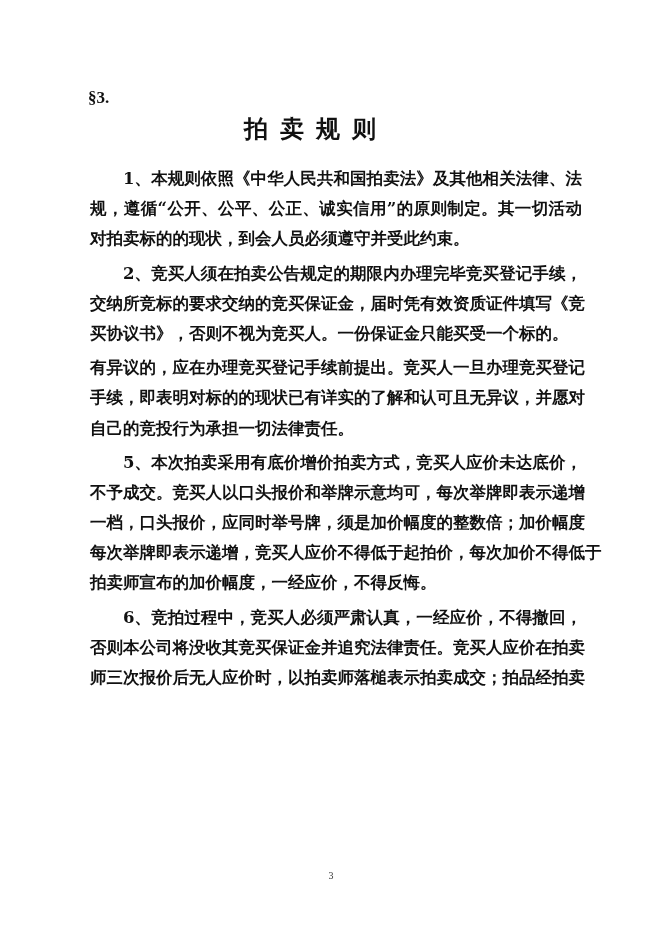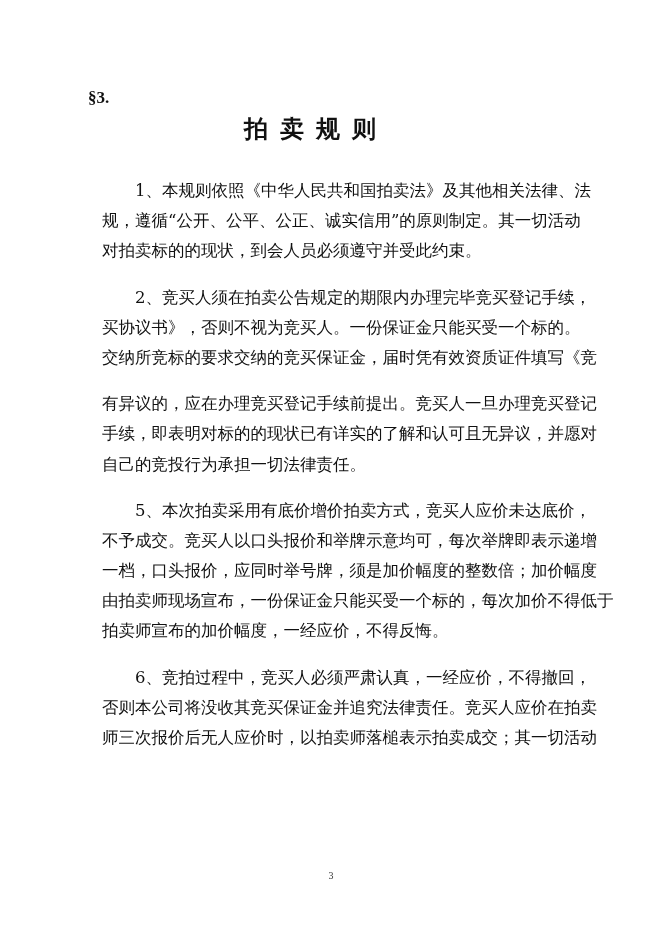--- a/index.html
+++ b/index.html
@@ -3,21 +3,21 @@
 <meta charset="utf-8">
 <style>
   html, body { margin: 0; padding: 0; background: #ffffff; }
   body { width: 662px; height: 936px; position: relative; overflow: hidden;
          font-family: "DejaVu Serif", "Liberation Serif", serif; color: #111; }
   .section-mark { position: absolute; left: 88px; top: 88px; font-size: 17px; font-weight: bold;
                   font-family: "Liberation Serif", "DejaVu Serif", serif; }
   .title { position: absolute; left: 0; width: 632px; top: 113px; text-align: center;
            font-size: 24px; font-weight: bold; letter-spacing: 12px; }
   .content { position: absolute; left: 86px; top: 160px; width: 500px; }
-  .para { margin: 16px; }
+  .para { margin: 4px; font-weight: bold; }
   .line { display: block; height: 30.2px; line-height: 30.2px; font-size: 16.5px;
           white-space: nowrap; text-align: justify; text-align-last: justify; }
   .line.last { text-align-last: left; }
   .line.first { padding-left: 33px; }
   .page-number { position: absolute; left: 0; width: 662px; top: 870px; text-align: center;
                  font-size: 10px; color: #333; font-family: "Liberation Serif", serif; }
 </style>
 </head>
 <body>
 
@@ -26,36 +26,36 @@
   <div class="title">拍卖规则</div>
 
   <div class="content">
     <div class="para">
       <span class="line first">1、本规则依照《中华人民共和国拍卖法》及其他相关法律、法</span>
       <span class="line">规，遵循“公开、公平、公正、诚实信用”的原则制定。其一切活动</span>
       <span class="line last">对拍卖标的的现状，到会人员必须遵守并受此约束。</span>
     </div>
     <div class="para">
       <span class="line first">2、竞买人须在拍卖公告规定的期限内办理完毕竞买登记手续，</span>
+      <span class="line">交纳所竞标的要求交纳的竞买保证金，届时凭有效资质证件填写《竞</span>
       <span class="line last">买协议书》，否则不视为竞买人。一份保证金只能买受一个标的。</span>
-      <span class="line">交纳所竞标的要求交纳的竞买保证金，届时凭有效资质证件填写《竞</span>
     </div>
     <div class="para">
       <span class="line">有异议的，应在办理竞买登记手续前提出。竞买人一旦办理竞买登记</span>
       <span class="line">手续，即表明对标的的现状已有详实的了解和认可且无异议，并愿对</span>
       <span class="line last">自己的竞投行为承担一切法律责任。</span>
     </div>
     <div class="para">
       <span class="line first">5、本次拍卖采用有底价增价拍卖方式，竞买人应价未达底价，</span>
       <span class="line">不予成交。竞买人以口头报价和举牌示意均可，每次举牌即表示递增</span>
       <span class="line">一档，口头报价，应同时举号牌，须是加价幅度的整数倍；加价幅度</span>
-      <span class="line">由拍卖师现场宣布，一份保证金只能买受一个标的，每次加价不得低于</span>
+      <span class="line">每次举牌即表示递增，竞买人应价不得低于起拍价，每次加价不得低于</span>
       <span class="line last">拍卖师宣布的加价幅度，一经应价，不得反悔。</span>
     </div>
     <div class="para">
       <span class="line first">6、竞拍过程中，竞买人必须严肃认真，一经应价，不得撤回，</span>
       <span class="line">否则本公司将没收其竞买保证金并追究法律责任。竞买人应价在拍卖</span>
-      <span class="line">师三次报价后无人应价时，以拍卖师落槌表示拍卖成交；其一切活动</span>
+      <span class="line">师三次报价后无人应价时，以拍卖师落槌表示拍卖成交；拍品经拍卖</span>
     </div>
   </div>
 
   <div class="page-number">3</div>
 </div>
 
 </body></html>

